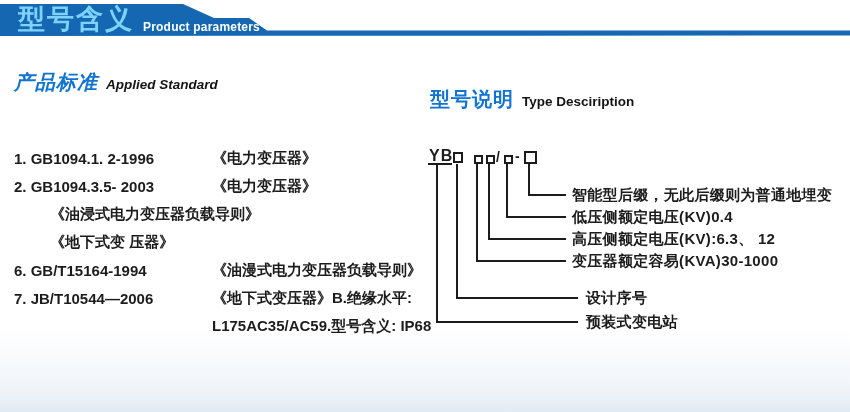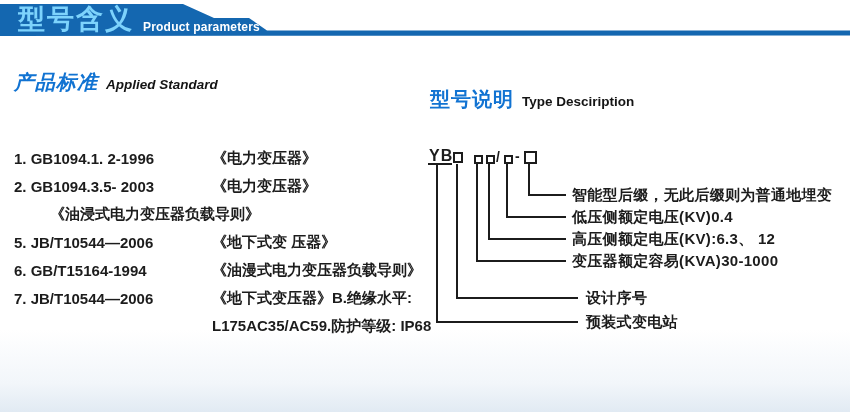--- a/index.html
+++ b/index.html
@@ -73,34 +73,33 @@
       <span class="std-title">《电力变压器》</span>
     </div>
     <div class="std-row">
       <span class="std-code">2. GB1094.3.5- 2003</span>
       <span class="std-title">《电力变压器》</span>
     </div>
     <div class="std-row">
       <span class="std-title">《油浸式电力变压器负载导则》</span>
     </div>
     <div class="std-row">
-      <span class="std-code">5. JB/T10544—2006</span>
       <span class="std-title">《地下式变 压器》</span>
     </div>
     <div class="std-row">
       <span class="std-code">6. GB/T15164-1994</span>
       <span class="std-title">《油漫式电力变压器负载导则》</span>
     </div>
     <div class="std-row">
       <span class="std-code">7. JB/T10544—2006</span>
       <span class="std-title">《地下式变压器》B.绝缘水平:</span>
     </div>
     <div class="std-row">
       <span class="std-code"></span>
-      <span class="std-title">L175AC35/AC59.防护等级: IP68</span>
+      <span class="std-title">L175AC35/AC59.型号含义: IP68</span>
     </div>
   </div>
 
   <div>
     <span class="model-prefix">YB</span>
     <div class="mono-line" style="left:428px;top:163px;width:24px;height:2px;"></div>
 
     <div class="model-box box1"></div>
     <div class="model-box box2"></div>
     <div class="model-box box3"></div>

